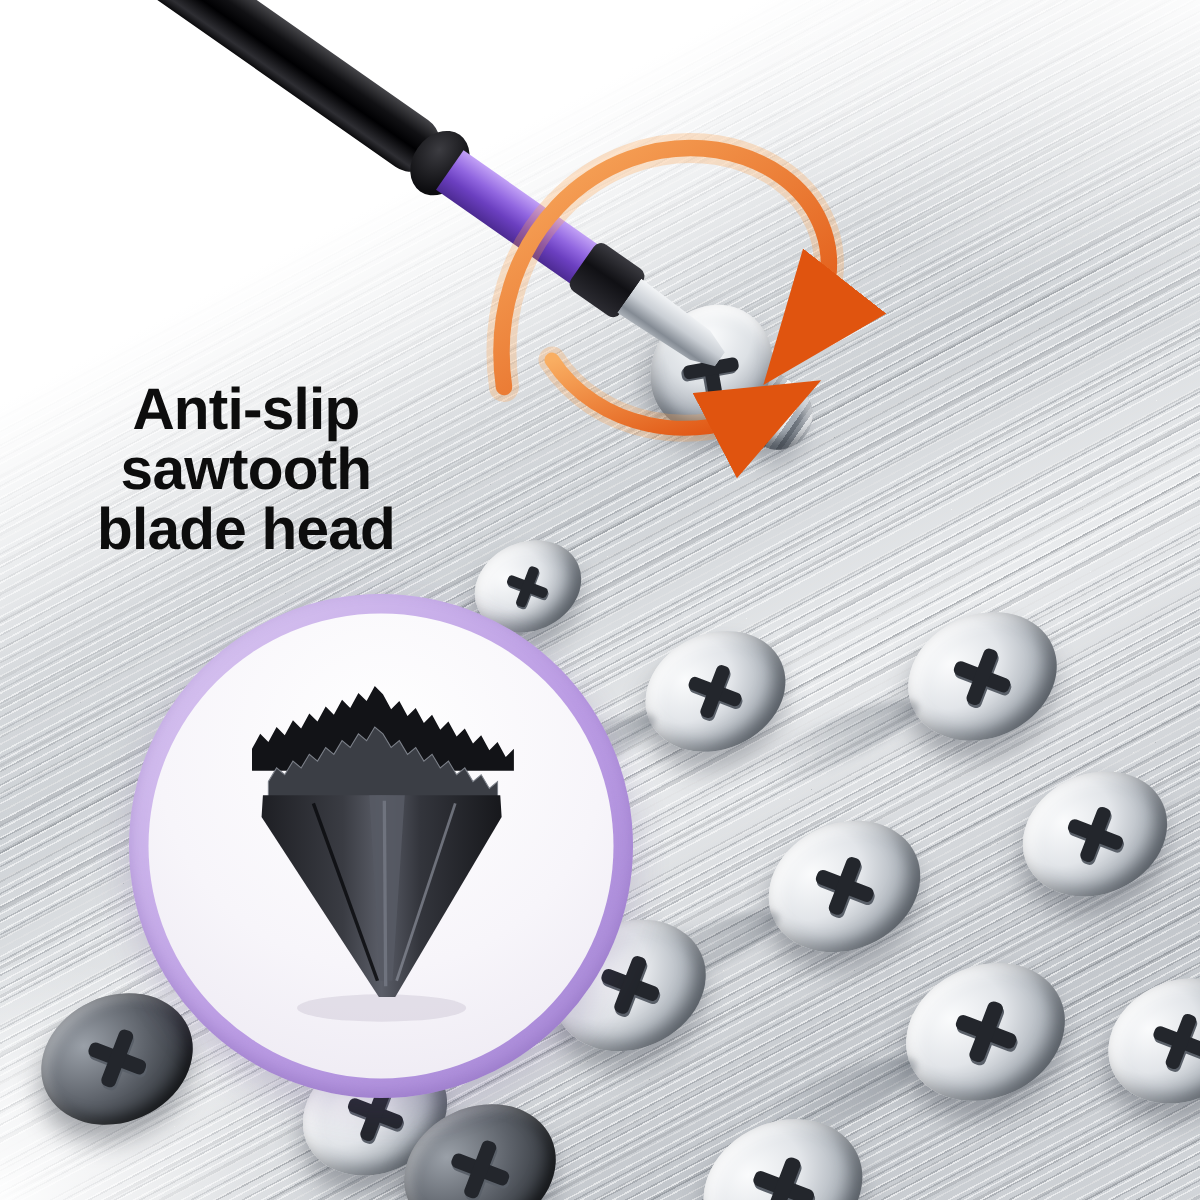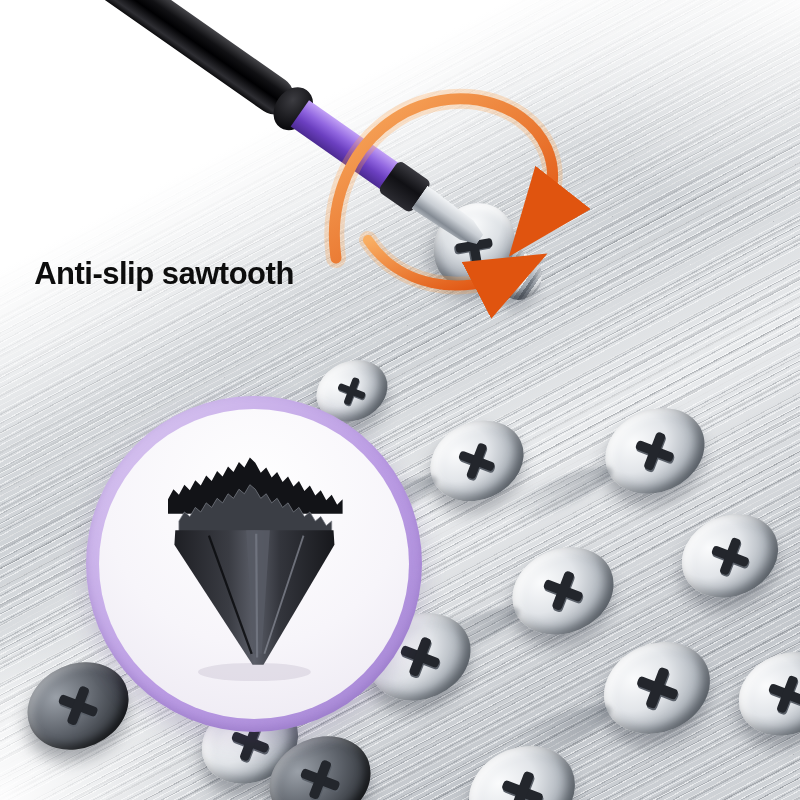--- a/index.html
+++ b/index.html
@@ -60,21 +60,21 @@
   
   .inset{position:absolute;left:86px;top:396px;width:336px;height:336px;border-radius:50%;z-index:6;
     background:linear-gradient(135deg,#dccbf2,#bb9ce4 55%,#a687d6);
     box-shadow:0 10px 24px rgba(90,70,130,.22), inset 0 -4px 10px rgba(120,90,170,.35);}
   .inset-inner{position:absolute;inset:13px;border-radius:50%;overflow:hidden;
     background:radial-gradient(circle at 50% 28%, #ffffff 0%, #f7f5fa 55%, #ebe7f1 100%);}
   .bit-svg{position:absolute;left:6%;top:1%;width:88%;height:95%;}
 
   
   .caption{position:absolute;left:6px;top:254px;width:316px;z-index:7;text-align:center;
-    font-weight:bold;font-size:31px;line-height:40px;color:#0d0d0d;letter-spacing:-.5px;}
+    font-weight:bold;font-size:39px;line-height:40px;color:#0d0d0d;letter-spacing:-.5px;}
 </style>
 </head>
 <body>
 
 <div class="stage">
 
   <div class="metal"></div>
   <div class="fade fade-upleft"></div>
   <div class="fade fade-topright"></div>
   <div class="fade fade-botleft"></div>
@@ -266,15 +266,16 @@
           <path d="M100,142 L147,272" stroke="#0b0c0f" stroke-width="2.5" opacity="0.85"></path>
           <path d="M204,142 L161,272" stroke="#8a8e99" stroke-width="2" opacity="0.7"></path>
           <path d="M152,140 L153,276" stroke="#767a85" stroke-width="2.4" opacity="0.8"></path>
         </g>
       </svg>
     </div>
   </div>
 
   <div class="caption">
     <div>Anti-slip sawtooth</div>
+    <div>blade head</div>
   </div>
 
 </div>
 
 </body></html>

